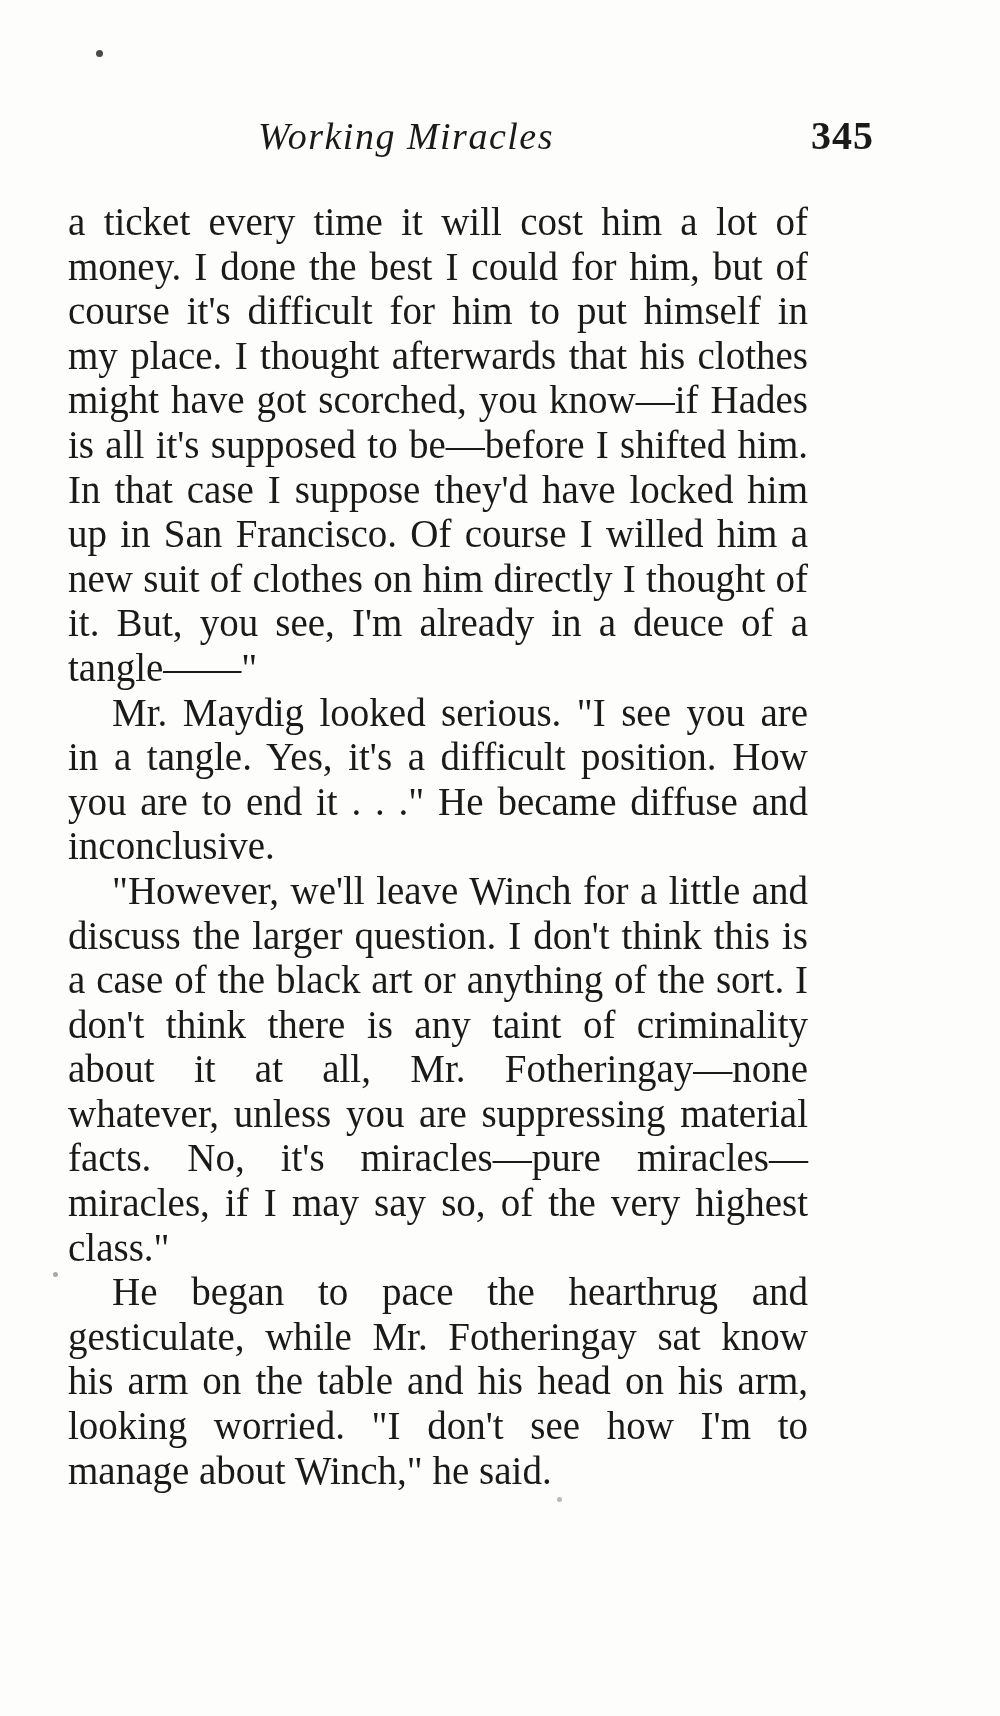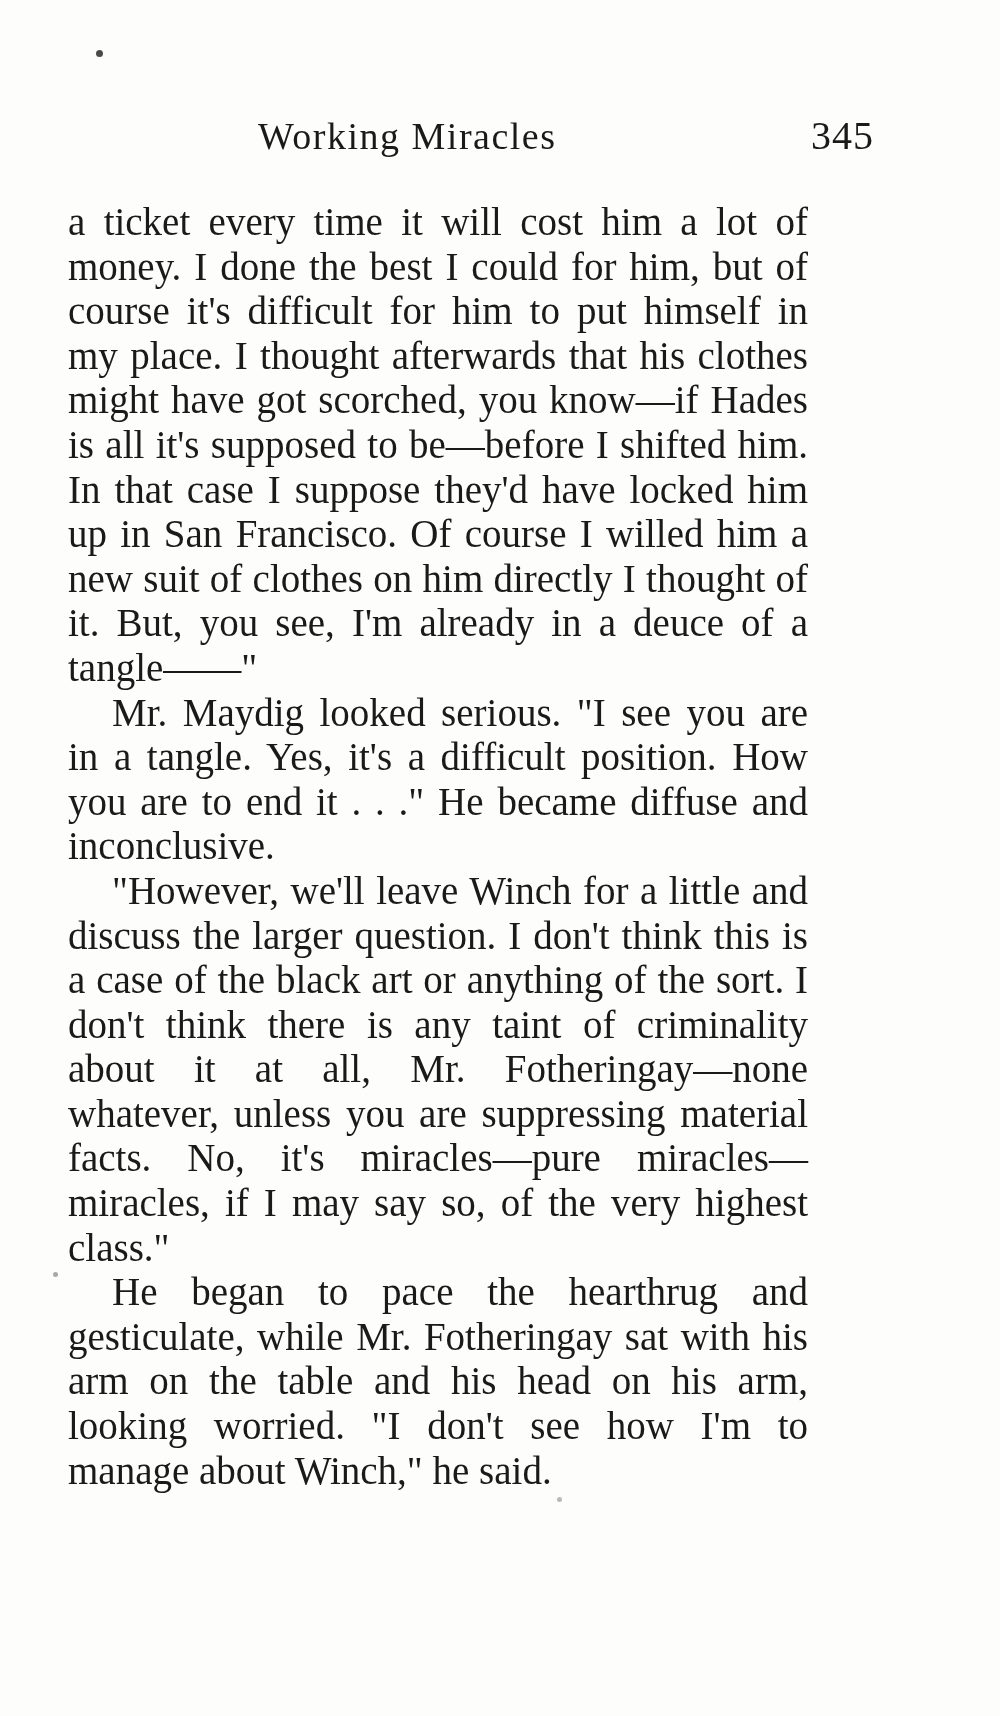--- a/index.html
+++ b/index.html
@@ -61,24 +61,25 @@
     display: flex;
     align-items: baseline;
     justify-content: space-between;
   }
   .head-title {
     font-size: 38px;
     letter-spacing: 1.5px;
     font-weight: 400;
     margin-left: 190px;
     white-space: nowrap;
+    font-style: italic;
   }
   .folio {
     font-size: 40px;
-    font-weight: 400;
+    font-weight: 700;
     letter-spacing: 1px;
   }
   .body-text {
     position: absolute;
     left: 68px;
     top: 200px;
     width: 740px;
     font-size: 39px;
     line-height: 44.6px;
     text-align: justify;
@@ -104,16 +105,16 @@
 
   <header class="running-head">
     <div class="head-title">Working Miracles</div>
     <div class="folio">345</div>
   </header>
 
   <div class="body-text">
     <p>a ticket every time it will cost him a lot of money. I done the best I could for him, but of course it's difficult for him to put himself in my place. I thought afterwards that his clothes might have got scorched, you know—if Hades is all it's supposed to be—before I shifted him. In that case I suppose they'd have locked him up in San Francisco. Of course I willed him a new suit of clothes on him directly I thought of it. But, you see, I'm already in a deuce of a tangle——"</p>
     <p class="indent">Mr. Maydig looked serious. "I see you are in a tangle. Yes, it's a difficult position. How you are to end it . . ." He became diffuse and inconclusive.</p>
     <p class="indent">"However, we'll leave Winch for a little and discuss the larger question. I don't think this is a case of the black art or anything of the sort. I don't think there is any taint of criminality about it at all, Mr. Fotheringay—none whatever, unless you are suppressing material facts. No, it's miracles—pure miracles—miracles, if I may say so, of the very highest class."</p>
-    <p class="indent">He began to pace the hearthrug and gesticulate, while Mr. Fotheringay sat with his arm on the table and his head on his arm, looking worried. "I don't see how I'm to manage about Winch," he said.</p>
+    <p class="indent">He began to pace the hearthrug and gesticulate, while Mr. Fotheringay sat know his arm on the table and his head on his arm, looking worried. "I don't see how I'm to manage about Winch," he said.</p>
   </div>
 
 </div>
 
 </body></html>

